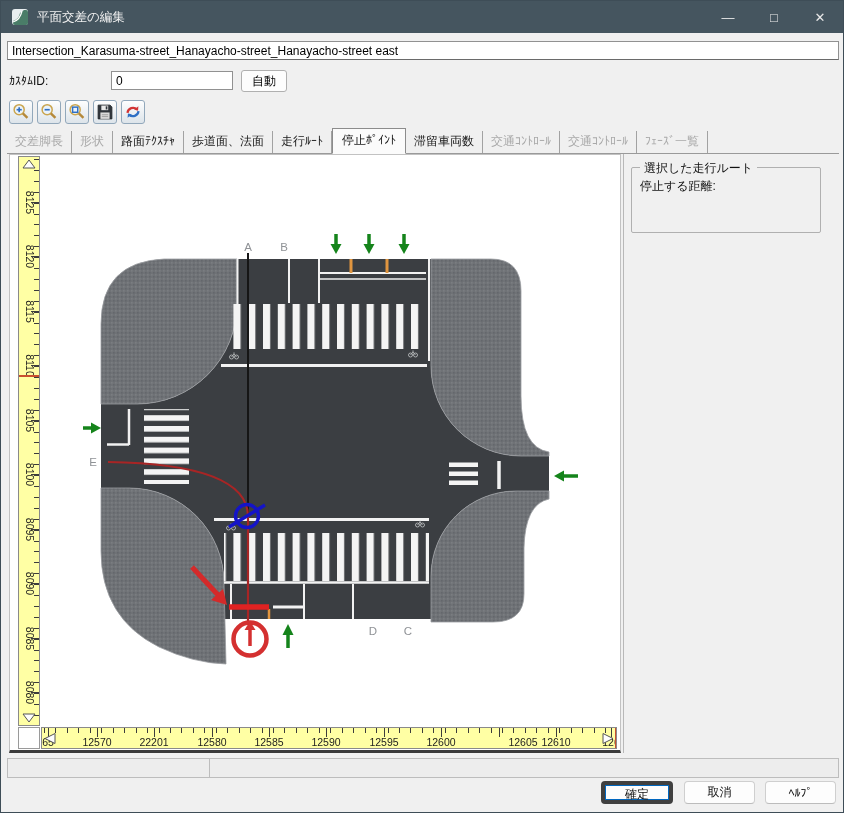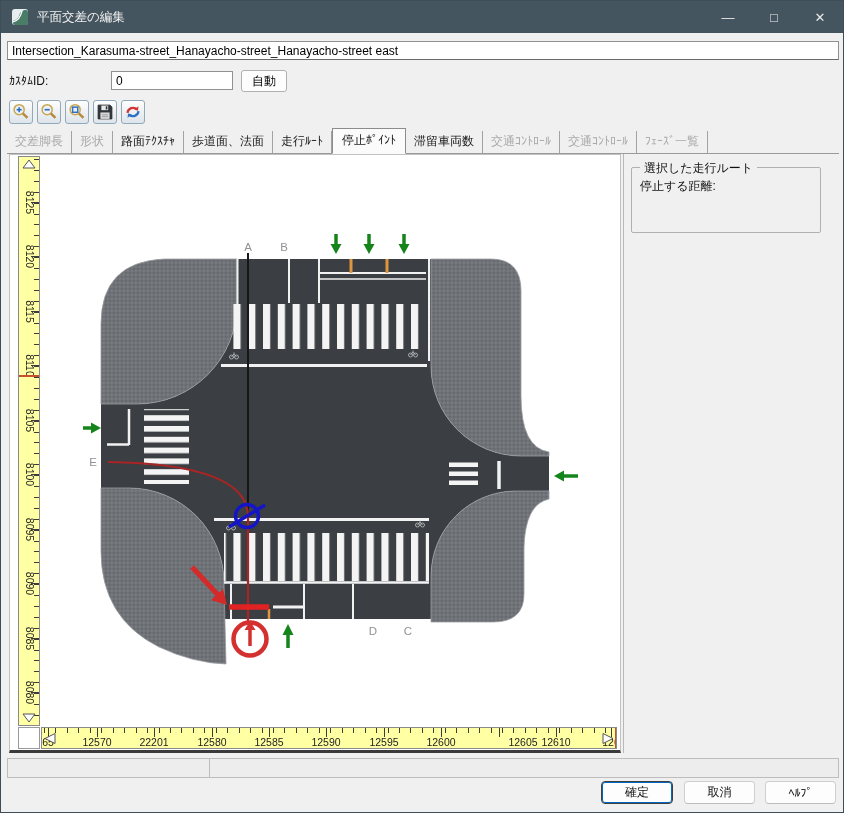--- a/index.html
+++ b/index.html
@@ -44,21 +44,21 @@
   .dlabel{position:absolute;left:8px;top:10px;font-size:12px;color:#111;}
   .dwrap{position:absolute;left:8px;top:28px;width:170px;height:23px;}
   .dinput{position:absolute;left:0;top:0;width:170px;height:23px;box-sizing:border-box;border:1px solid #8f8f8f;background:#fff;font-size:12px;padding:0 4px;}
   .spin{position:absolute;right:1px;top:1px;width:16px;height:21px;display:flex;flex-direction:column;}
   .spin button{flex:1;border:1px solid #b5b5b5;background:#f1f1f1;font-size:5.5px;line-height:0;padding:0;color:#333;}
   .statusbar{position:absolute;left:6px;top:757px;width:832px;height:20px;display:flex;}
   .scell{border:1px solid #bdbdbd;background:#ededed;box-sizing:border-box;height:20px;font-size:11px;color:#333;}
   .s1{width:203px;}
   .s2{flex:1;border-left:none;}
   .fbtn{position:absolute;top:780px;height:23px;border:1px solid #cfcfcf;border-bottom-color:#bcbcbc;border-radius:4px;background:#fdfdfd;font-size:12px;color:#111;}
-  .confirm{left:600px;width:72px;border:1px solid #404040;box-shadow:inset 0 0 0 1px #0067c0;}
+  .confirm{left:600px;width:72px;border:4px solid #404040;box-shadow:inset 0 0 0 1px #0067c0;}
   .cancel{left:683px;width:71px;}
   .help{left:764px;width:71px;}
   .isvg{display:block;}
   .ptlabel{fill:#8f9296;font-size:11.5px;text-anchor:middle;}
 </style>
 </head>
 <body>
 
 <div class="window">
 

